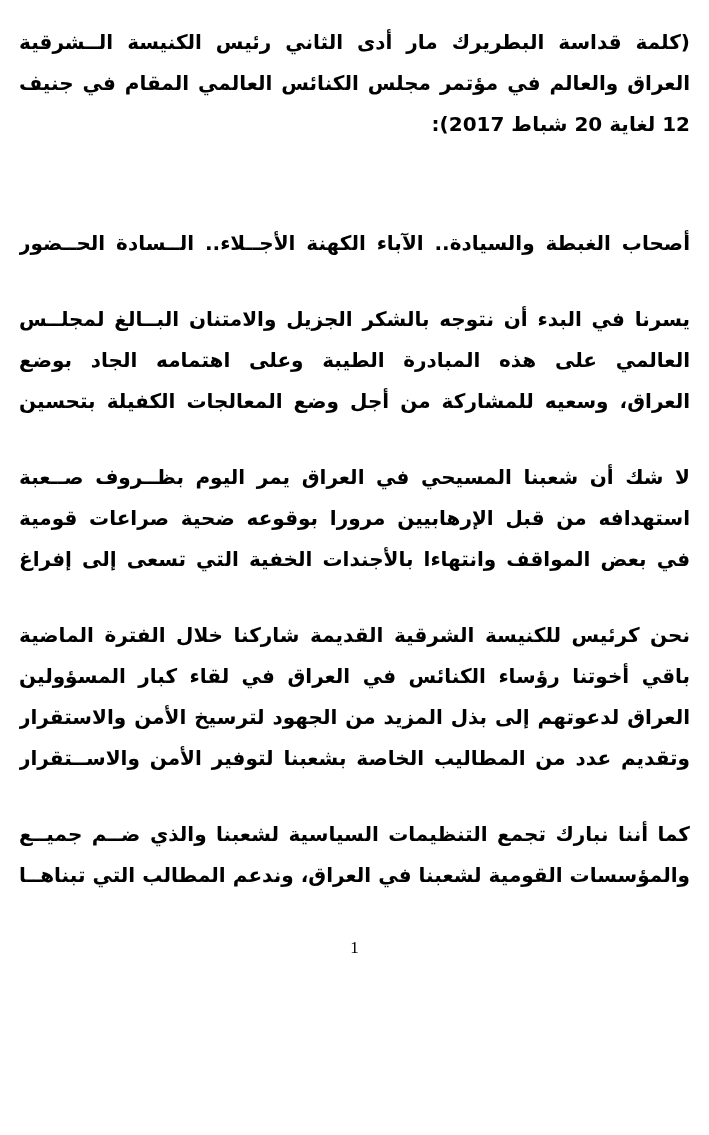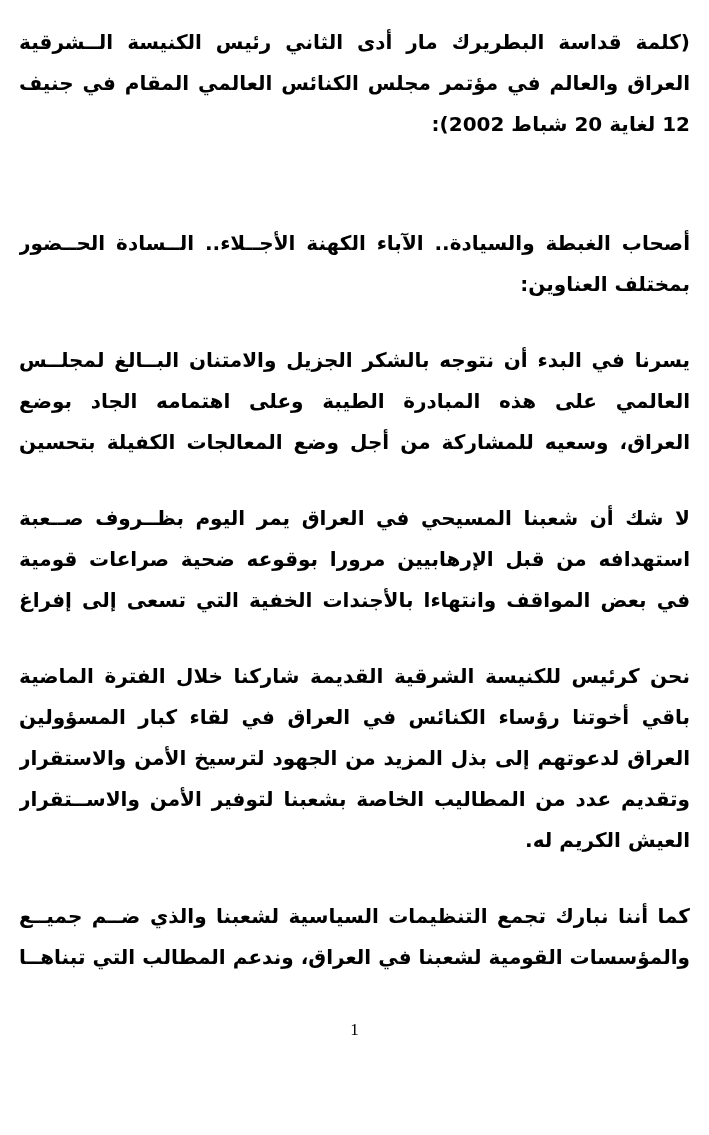--- a/index.html
+++ b/index.html
@@ -55,47 +55,45 @@
   }
 </style>
 </head>
 <body>
 
 <div class="page">
 
   <div class="para after-title">
     <div class="line">(كلمة قداسة البطريرك مار أدى الثاني رئيس الكنيسة الــشرقية القديمــة فــي</div>
     <div class="line">العراق والعالم في مؤتمر مجلس الكنائس العالمي المقام في جنيف للفترة مــن</div>
-    <div class="line end">12 لغاية 20 شباط 2002):</div>
+    <div class="line end">12 لغاية 20 شباط 2017):</div>
   </div>
 
   <div class="para">
     <div class="line">أصحاب الغبطة والسيادة.. الآباء الكهنة الأجــلاء.. الــسادة الحــضور الكــرام</div>
-    <div class="line end">بمختلف العناوين:</div>
   </div>
 
 
   <div class="para">
     <div class="line">يسرنا في البدء أن نتوجه بالشكر الجزيل والامتنان البــالغ لمجلــس الكنــائس</div>
     <div class="line">العالمي على هذه المبادرة الطيبة وعلى اهتمامه الجاد بوضع المــسيحيين فــي</div>
     <div class="line end">العراق، وسعيه للمشاركة من أجل وضع المعالجات الكفيلة بتحسين هذا الوضع.</div>
   </div>
 
   <div class="para">
     <div class="line">لا شك أن شعبنا المسيحي في العراق يمر اليوم بظــروف صــعبة ابتــداءً مــن</div>
     <div class="line">استهدافه من قبل الإرهابيين مرورا بوقوعه ضحية صراعات قومية وسياســية</div>
     <div class="line end">في بعض المواقف وانتهاءا بالأجندات الخفية التي تسعى إلى إفراغ البلد منه.</div>
   </div>
 
   <div class="para">
     <div class="line">نحن كرئيس للكنيسة الشرقية القديمة شاركنا خلال الفترة الماضية إلــى جانــب</div>
     <div class="line">باقي أخوتنا رؤساء الكنائس في العراق في لقاء كبار المسؤولين الحكوميين في</div>
     <div class="line">العراق لدعوتهم إلى بذل المزيد من الجهود لترسيخ الأمن والاستقرار في البلــد</div>
     <div class="line">وتقديم عدد من المطاليب الخاصة بشعبنا لتوفير الأمن والاســتقرار ومقومــات</div>
-    <div class="line end">العيش الكريم له.</div>
   </div>
 
   <div class="para">
     <div class="line">كما أننا نبارك تجمع التنظيمات السياسية لشعبنا والذي ضــم جميــع الأحــزاب</div>
     <div class="line">والمؤسسات القومية لشعبنا في العراق، وندعم المطالب التي تبناهــا وقــدمها</div>
   </div>
 
   <div class="page-number">1</div>
 
 </div>

